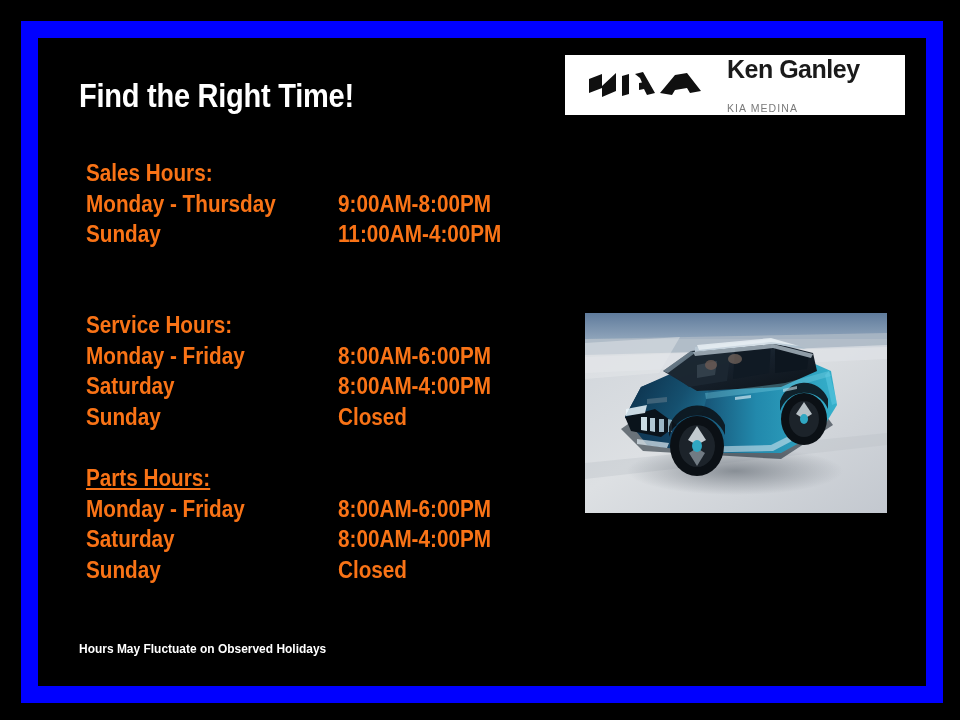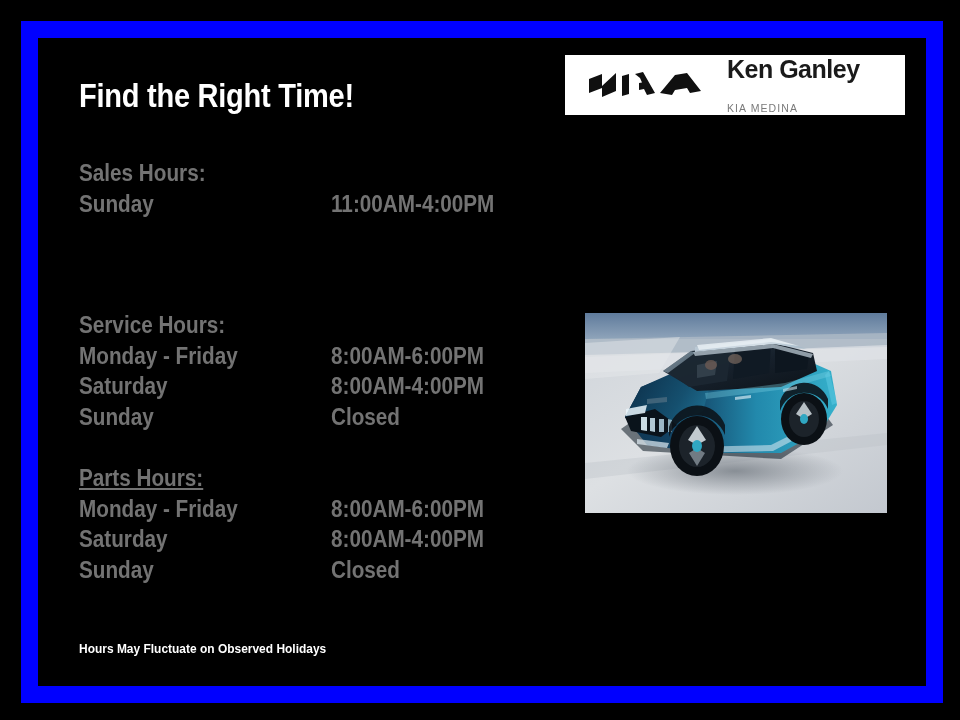--- a/index.html
+++ b/index.html
@@ -47,23 +47,23 @@
     color: #ffffff;
     letter-spacing: -0.3px;
     line-height: 36px;
     white-space: nowrap;
     transform: scaleX(0.88);
     transform-origin: left top;
   }
   
   .hours-block {
     position: absolute;
-    left: 79px;
+    left: 86px;
     width: 460px;
-    color: #737373;
+    color: #f97316;
   }
   #block-sales   { top: 158px; }
   #block-service { top: 310px; }
   #block-parts   { top: 463px; text-decoration: underline; }
 
   .block-heading {
     font-size: 23px;
     font-weight: bold;
     line-height: 30.5px;
     white-space: nowrap;
@@ -164,20 +164,24 @@
 <div id="slide">
 
   <div id="blue-frame"></div>
 
   <div id="content">
 
     <div id="page-title">Find the Right Time!</div>
 
     <div class="hours-block" id="block-sales">
       <div class="block-heading">Sales Hours:</div>
+      <div class="hours-row">
+        <span class="row-day">Monday - Thursday</span>
+        <span class="row-time">9:00AM-8:00PM</span>
+      </div>
       <div class="hours-row">
         <span class="row-day">Sunday</span>
         <span class="row-time">11:00AM-4:00PM</span>
       </div>
     </div>
 
     <div class="hours-block" id="block-service">
       <div class="block-heading">Service Hours:</div>
       <div class="hours-row">
         <span class="row-day">Monday - Friday</span>

